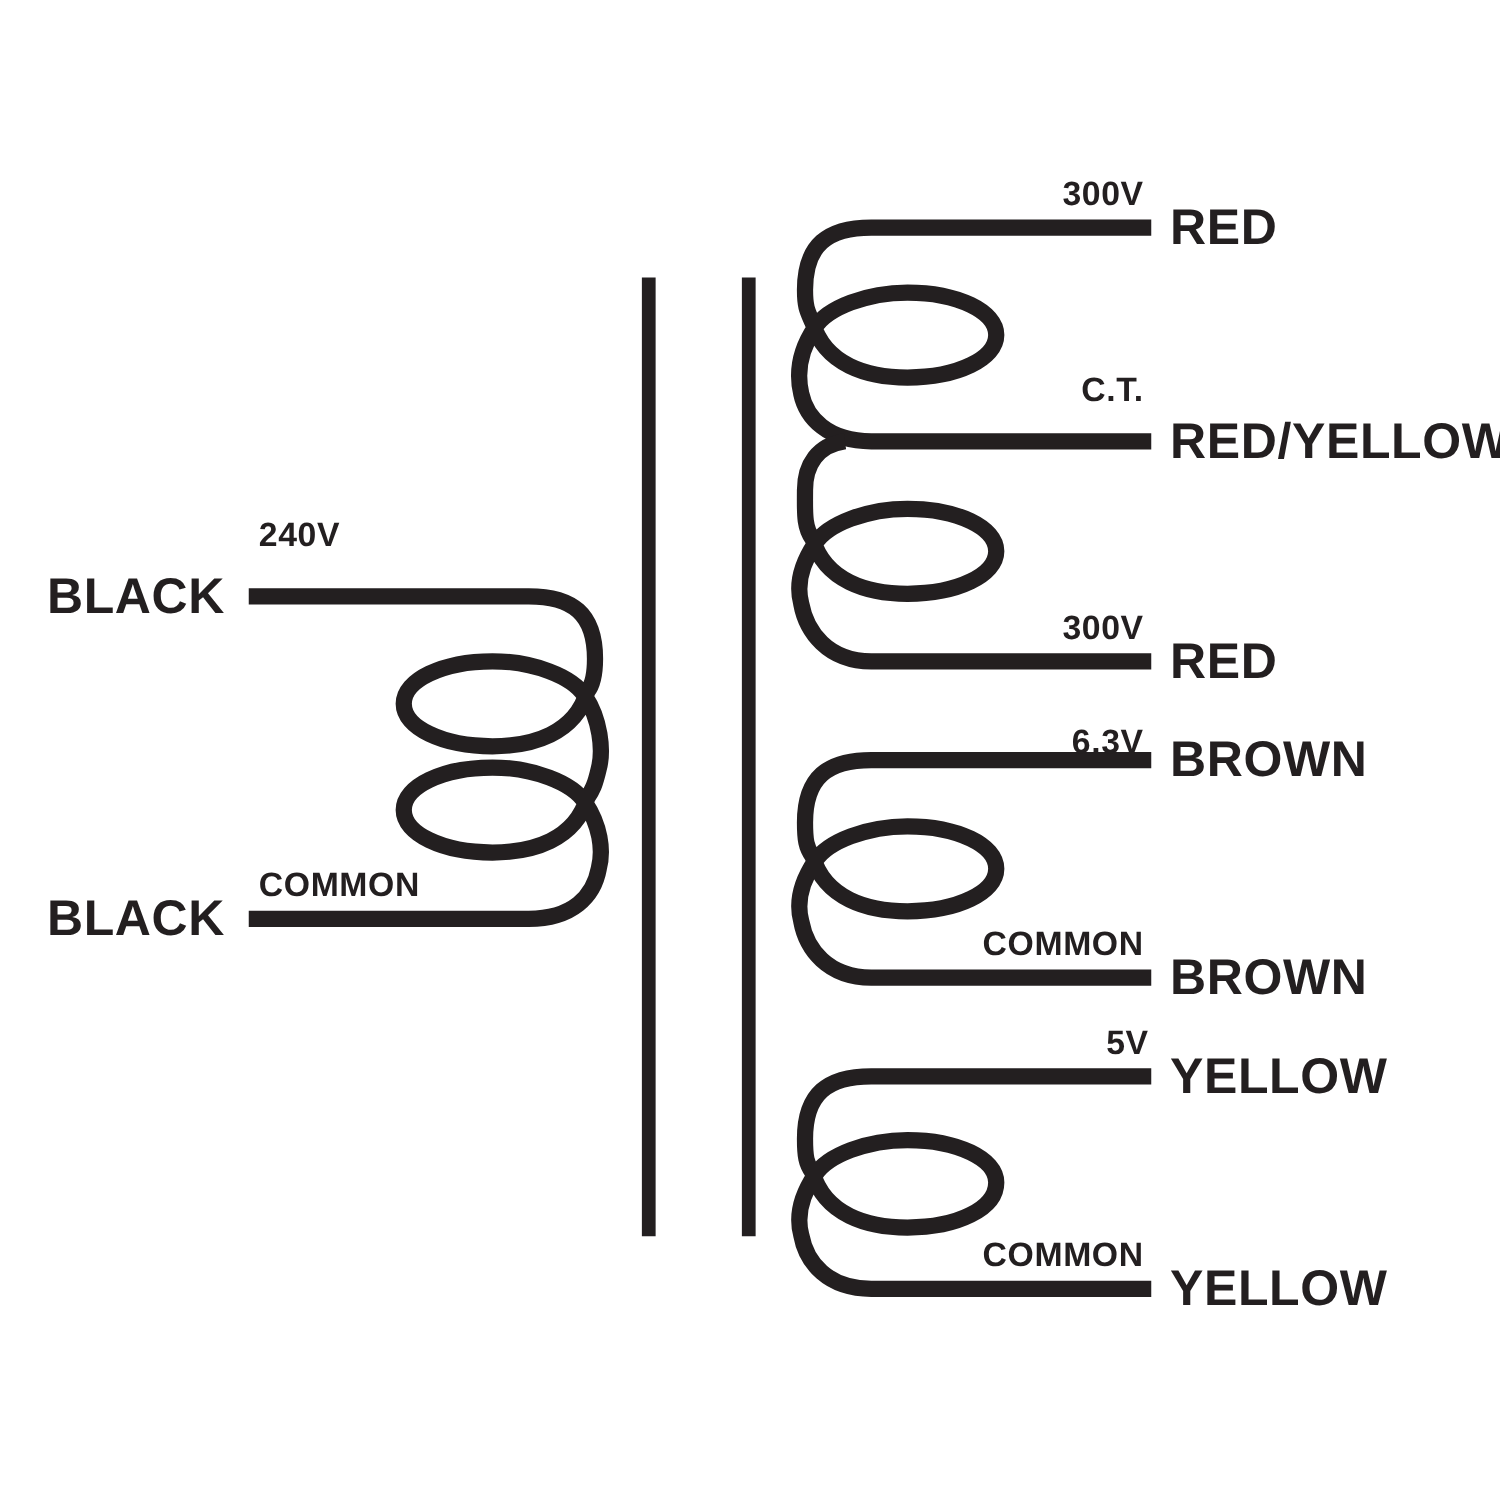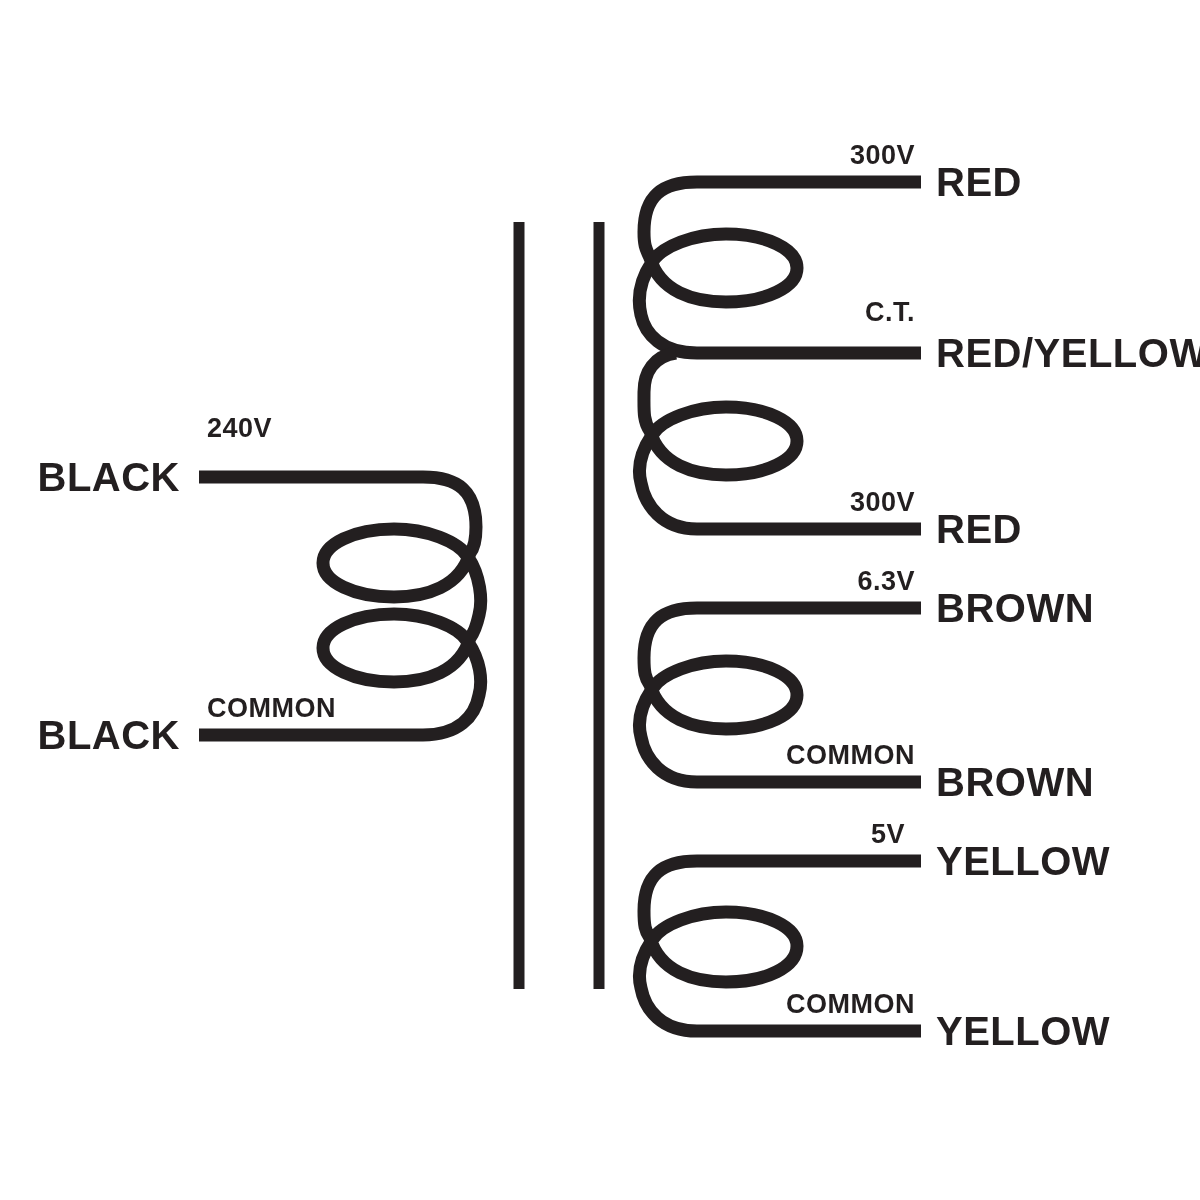--- a/index.html
+++ b/index.html
@@ -99,25 +99,25 @@
 
   <div class="lbl small ralign" style="right:285px;top:142px">300V</div>
   <div class="lbl big" style="left:936px;top:162px">RED</div>
 
   <div class="lbl small ralign" style="right:285px;top:299px">C.T.</div>
   <div class="lbl big" style="left:936px;top:333px">RED/YELLOW</div>
 
   <div class="lbl small ralign" style="right:285px;top:489px">300V</div>
   <div class="lbl big" style="left:936px;top:509px">RED</div>
 
-  <div class="lbl small ralign" style="right:285px;top:568px">6.3V</div>
+  <div class="lbl small ralign" style="right:285px;top:580px">6.3V</div>
   <div class="lbl big" style="left:936px;top:588px">BROWN</div>
 
   <div class="lbl small ralign" style="right:285px;top:742px">COMMON</div>
   <div class="lbl big" style="left:936px;top:762px">BROWN</div>
 
-  <div class="lbl small ralign" style="right:295px;top:821px">5V</div>
+  <div class="lbl small ralign" style="right:281px;top:821px">5V</div>
   <div class="lbl big" style="left:936px;top:841px">YELLOW</div>
 
   <div class="lbl small ralign" style="right:285px;top:991px">COMMON</div>
   <div class="lbl big" style="left:936px;top:1011px">YELLOW</div>
 
 </div>
 
 </body></html>

